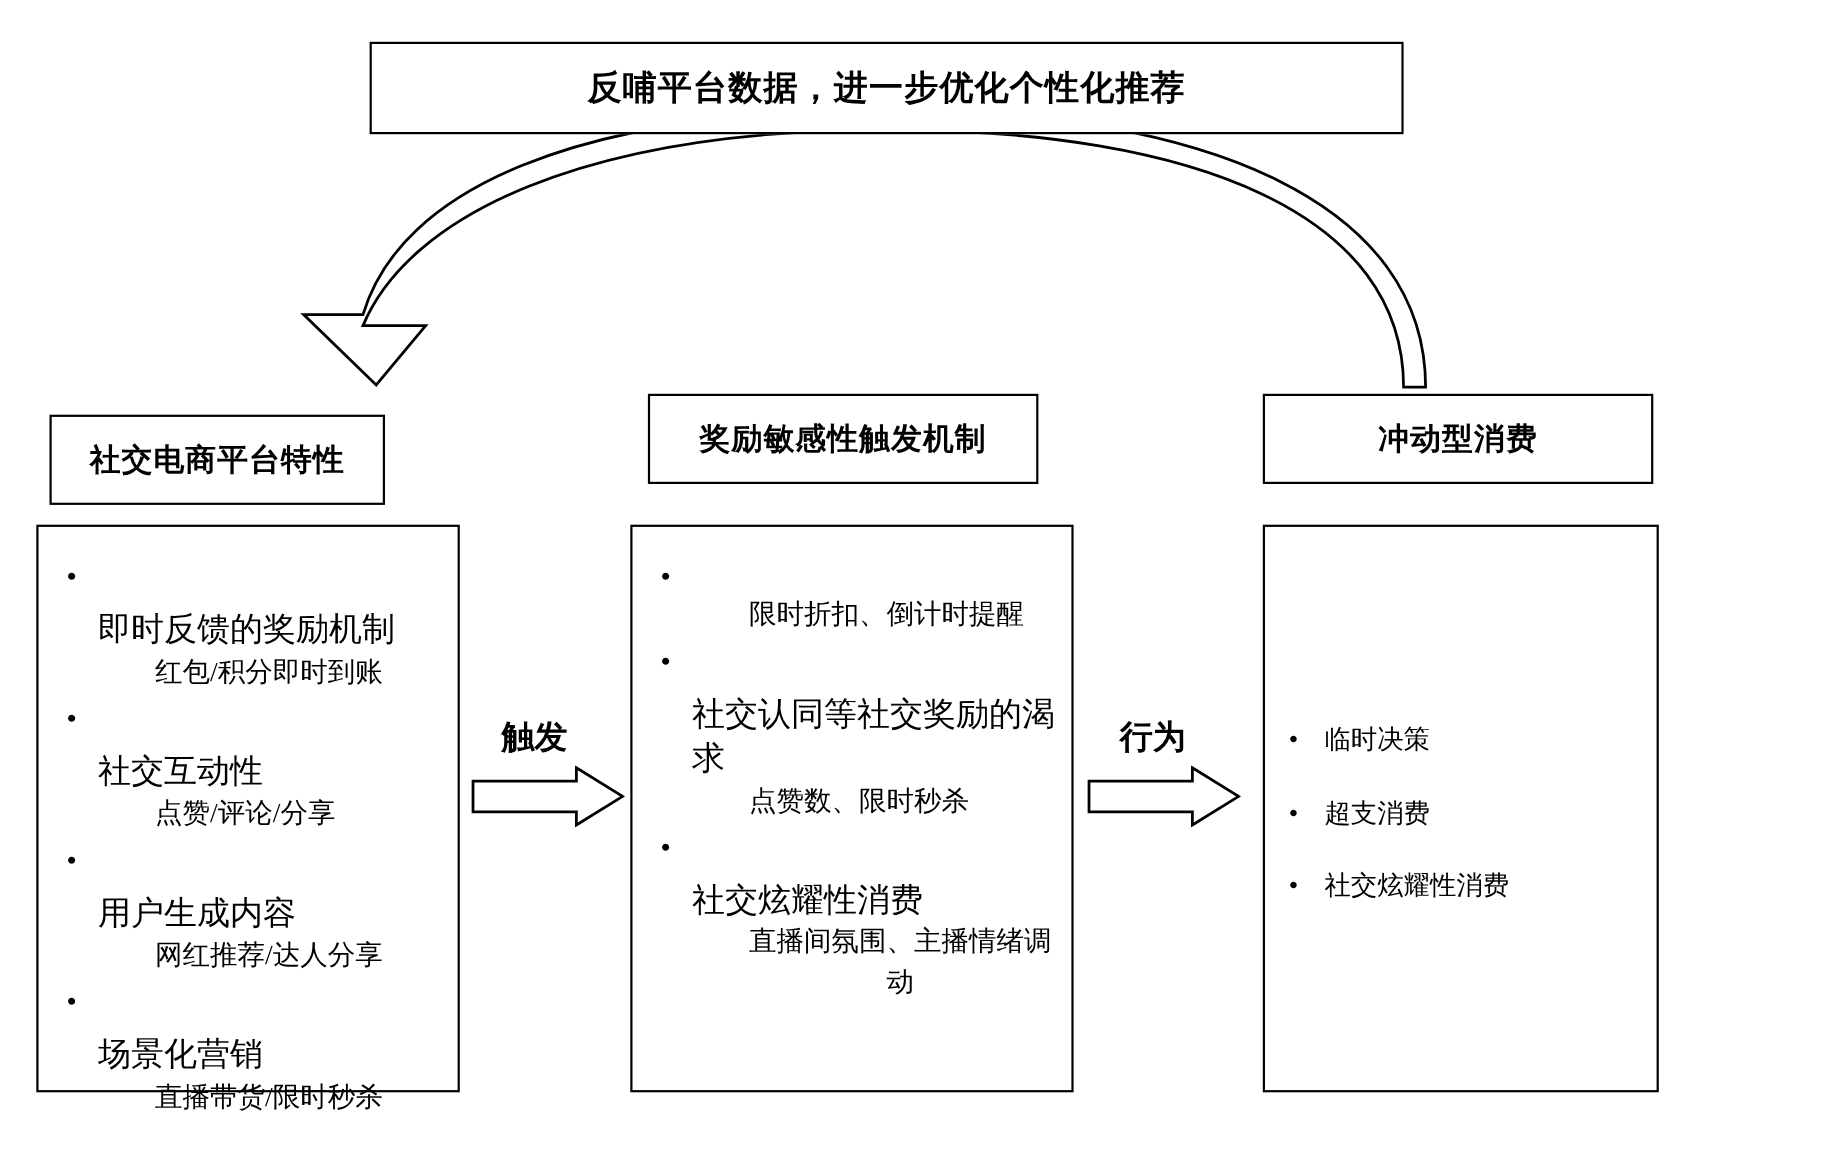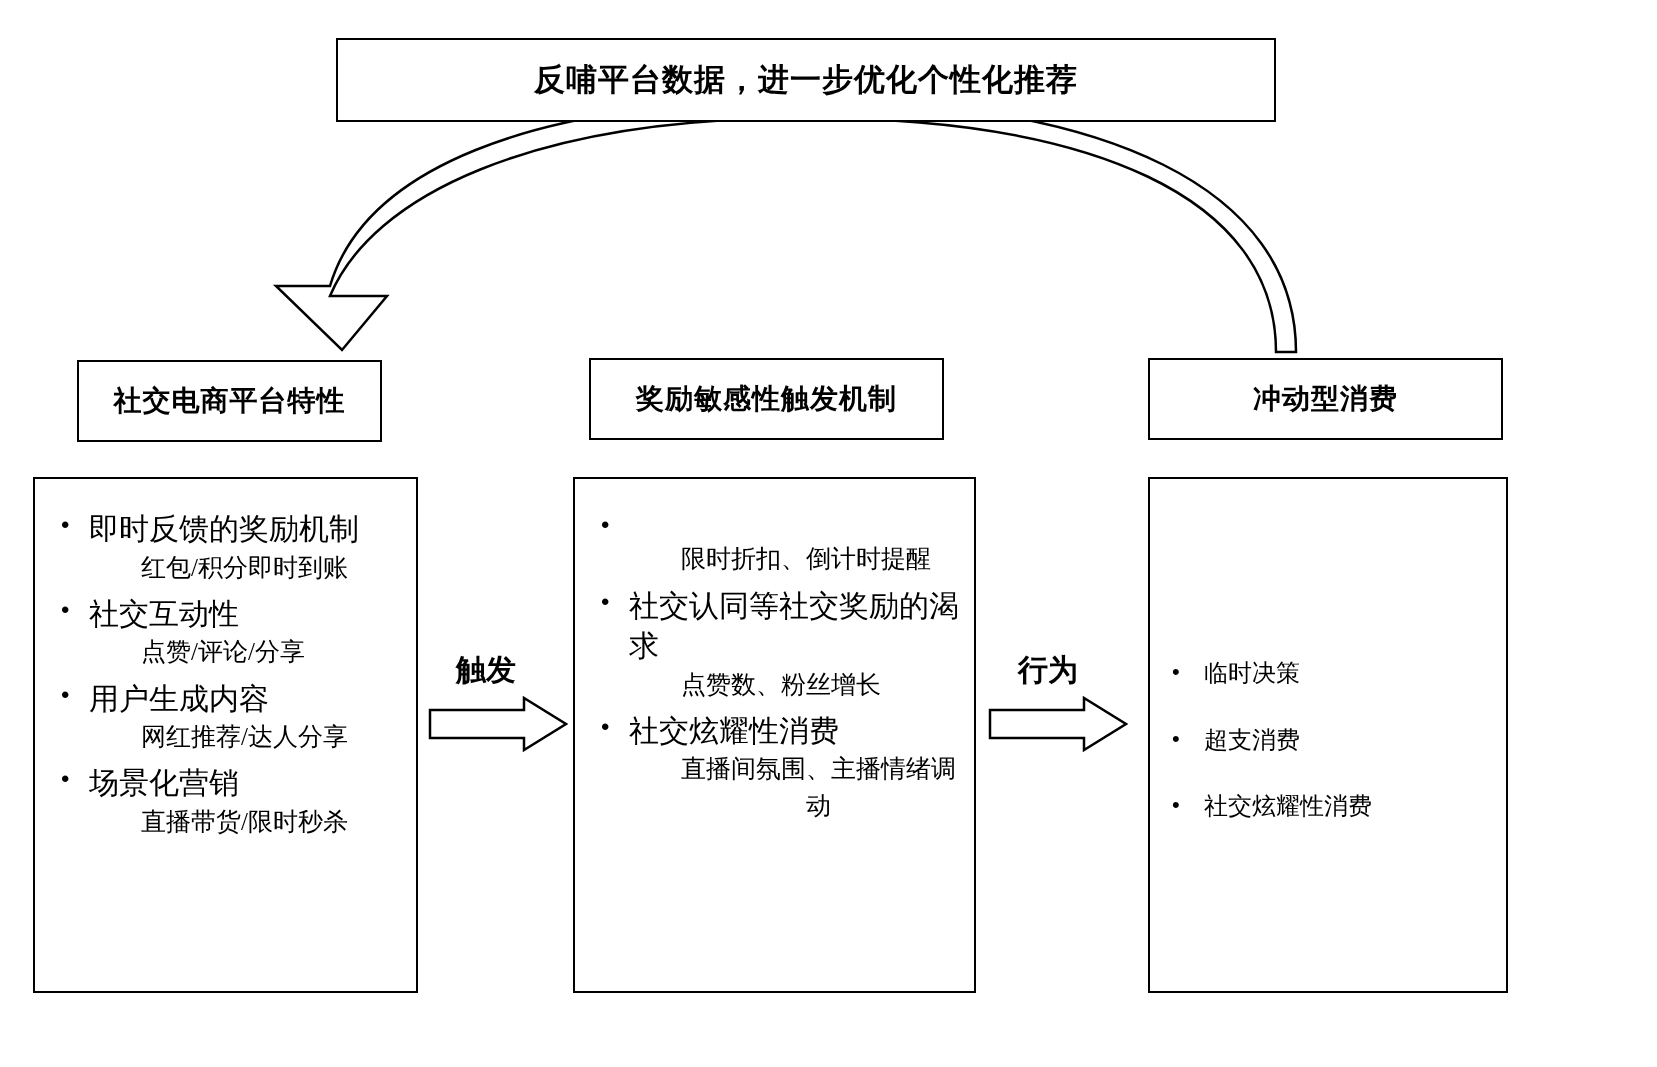--- a/index.html
+++ b/index.html
@@ -51,21 +51,21 @@
     display: flex;
     align-items: center;
     justify-content: center;
   }
   .head-box-label {
     font-size: 28px;
     font-weight: bold;
     letter-spacing: 1px;
     font-family: "Liberation Sans", "DejaVu Sans", sans-serif;
   }
-  .head-1 { left: 45px;   top: 360px; width: 305px; margin-left: 32px; }
+  .head-1 { left: 45px;   top: 377px; width: 305px; }
   .head-2 { left: 589px;  top: 358px; width: 355px; }
   .head-3 { left: 1148px; top: 358px; width: 355px; }
 
   .content-box {
     top: 477px;
     height: 516px;
     padding: 30px 14px 20px 14px;
   }
   .content-1 { left: 33px;   width: 385px; }
   .content-2 { left: 573px;  width: 403px; }
@@ -88,20 +88,21 @@
     padding-left: 12px;
     box-sizing: border-box;
     font-size: 24px;
     line-height: 1.35;
   }
   .bullet-main {
     font-size: 30px;
     line-height: 1.35;
     font-family: "Liberation Sans", "DejaVu Sans", sans-serif;
     white-space: nowrap;
+    margin-top: 44px;
   }
   .bullet-main.wrap { white-space: normal; }
   .bullet-sub {
     font-size: 25px;
     line-height: 1.45;
     font-family: "Liberation Serif", "DejaVu Serif", serif;
     padding-left: 92px;
     white-space: nowrap;
   }
   .bullet-sub.wrap {
@@ -232,21 +233,21 @@
         <div class="bullet-row">
           <span class="bullet-dot">•</span>
         </div>
         <div class="bullet-sub">限时折扣、倒计时提醒</div>
       </li>
       <li class="grp">
         <div class="bullet-row">
           <span class="bullet-dot">•</span>
           <span class="bullet-main wrap">社交认同等社交奖励的渴求</span>
         </div>
-        <div class="bullet-sub">点赞数、粉丝增长</div>
+        <div class="bullet-sub">点赞数、限时秒杀</div>
       </li>
       <li class="grp">
         <div class="bullet-row">
           <span class="bullet-dot">•</span>
           <span class="bullet-main">社交炫耀性消费</span>
         </div>
         <div class="bullet-sub wrap">直播间氛围、主播情绪调动</div>
       </li>
     </ul>
   </div>

